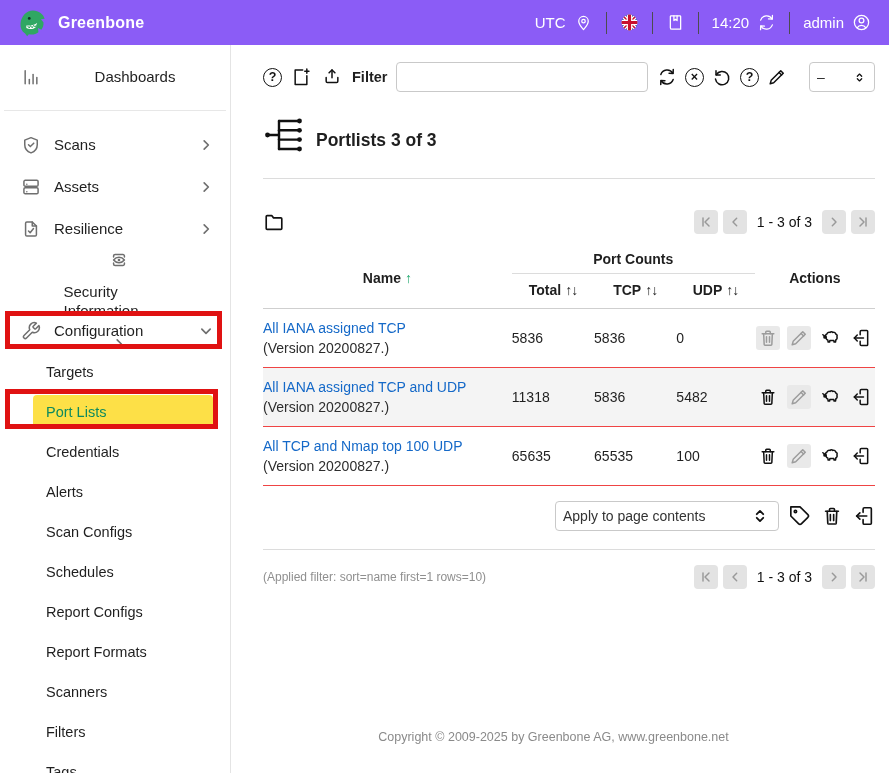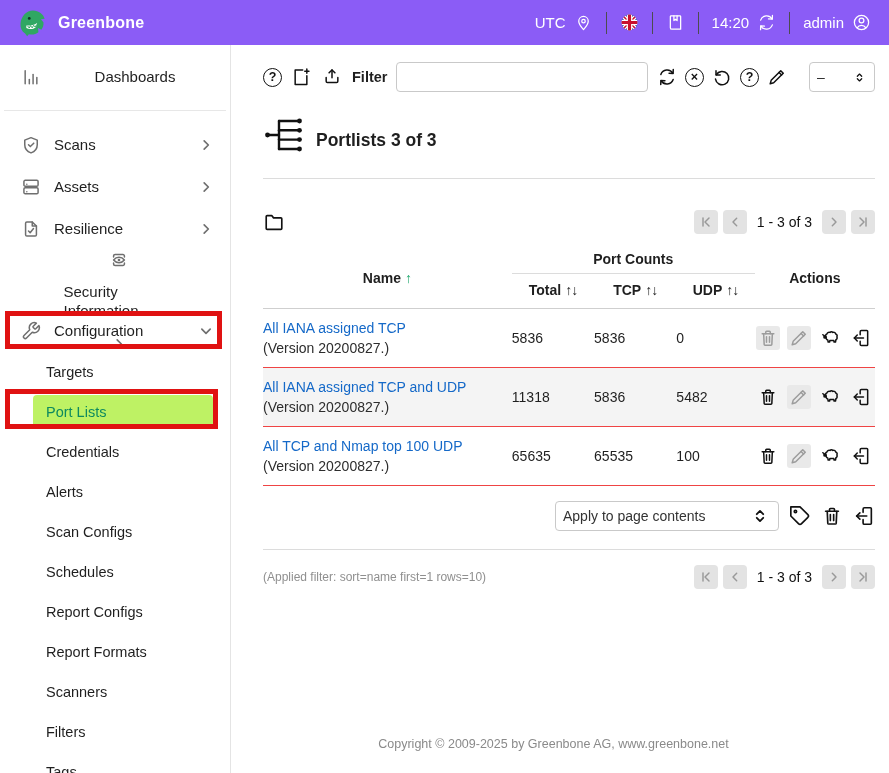--- a/index.html
+++ b/index.html
@@ -33,21 +33,21 @@
              font-size:15px; overflow:hidden; }
   .sb-item { height:42px; display:flex; align-items:center; gap:13px; padding:0 14px 0 21px; }
   .sb-item.first { height:40px;text-align:center; }
   .sb-item.tall { height:60px;flex-direction:column; }
   .sb-item .i { width:20px; height:20px; color:#6f6f6f; flex:0 0 auto; }
   .sb-label { flex:1; line-height:1.25; }
   .sb-chev { width:17px; height:17px; color:#4d4d4d; stroke-width:2; }
   .sb-divider { height:1px; background:#e7e7e7; margin:13px 4px; }
   .sb-sub { height:40px; display:flex; align-items:center; padding-left:46px; font-size:14.5px; }
   .sb-sub.selected { height:34px; margin:3px 17px 3px 33px; padding-left:13px;
-                     background:#bef264; border-radius:4px; color:#0e8a5f; }
+                     background:#fde047; border-radius:4px; color:#0e8a5f; }
 
   
   .annotation { position:absolute; border:5px solid #e01212; z-index:60; pointer-events:none; }
   .anno-config { left:5px; top:311px; width:217px; height:38px; }
   .anno-portlists { left:5px; top:389px; width:213px; height:40px; }
 
   
   .main { position:absolute; top:45px; left:232px; right:0; bottom:0;
           padding:17px 14px 0 31px; }
 
@@ -101,21 +101,21 @@
   .act.disabled { color:#9c9c9c; background:#e9e9e9; }
 
   .bulk-row { display:flex; align-items:center; justify-content:flex-end; gap:10px;
               padding:15px 0 18px; border-bottom:1px solid #dcdcdc; }
   .select-bulk { width:224px; }
   .bulk-row .i { width:22px; height:22px; color:#111; }
 
   .applied-row { margin-top:15px; display:flex; align-items:center; justify-content:space-between; }
   .applied-note { font-size:12px; color:#8f8f8f; }
 
-  .copyright { position:absolute; left:0; right:14px; bottom:22px; text-align:center;
+  .copyright { position:absolute; left:0; right:14px; bottom:29px; text-align:center;
                font-size:12.5px; color:#8a8a8a; }
 </style>
 </head>
 <body>
 
 <svg width="0" height="0" style="position:absolute" aria-hidden="true">
   <defs>
     <symbol id="i-chev-right" viewBox="0 0 24 24">
         <polyline points="9.8 7 14.8 12 9.8 17"></polyline>
       </symbol>

